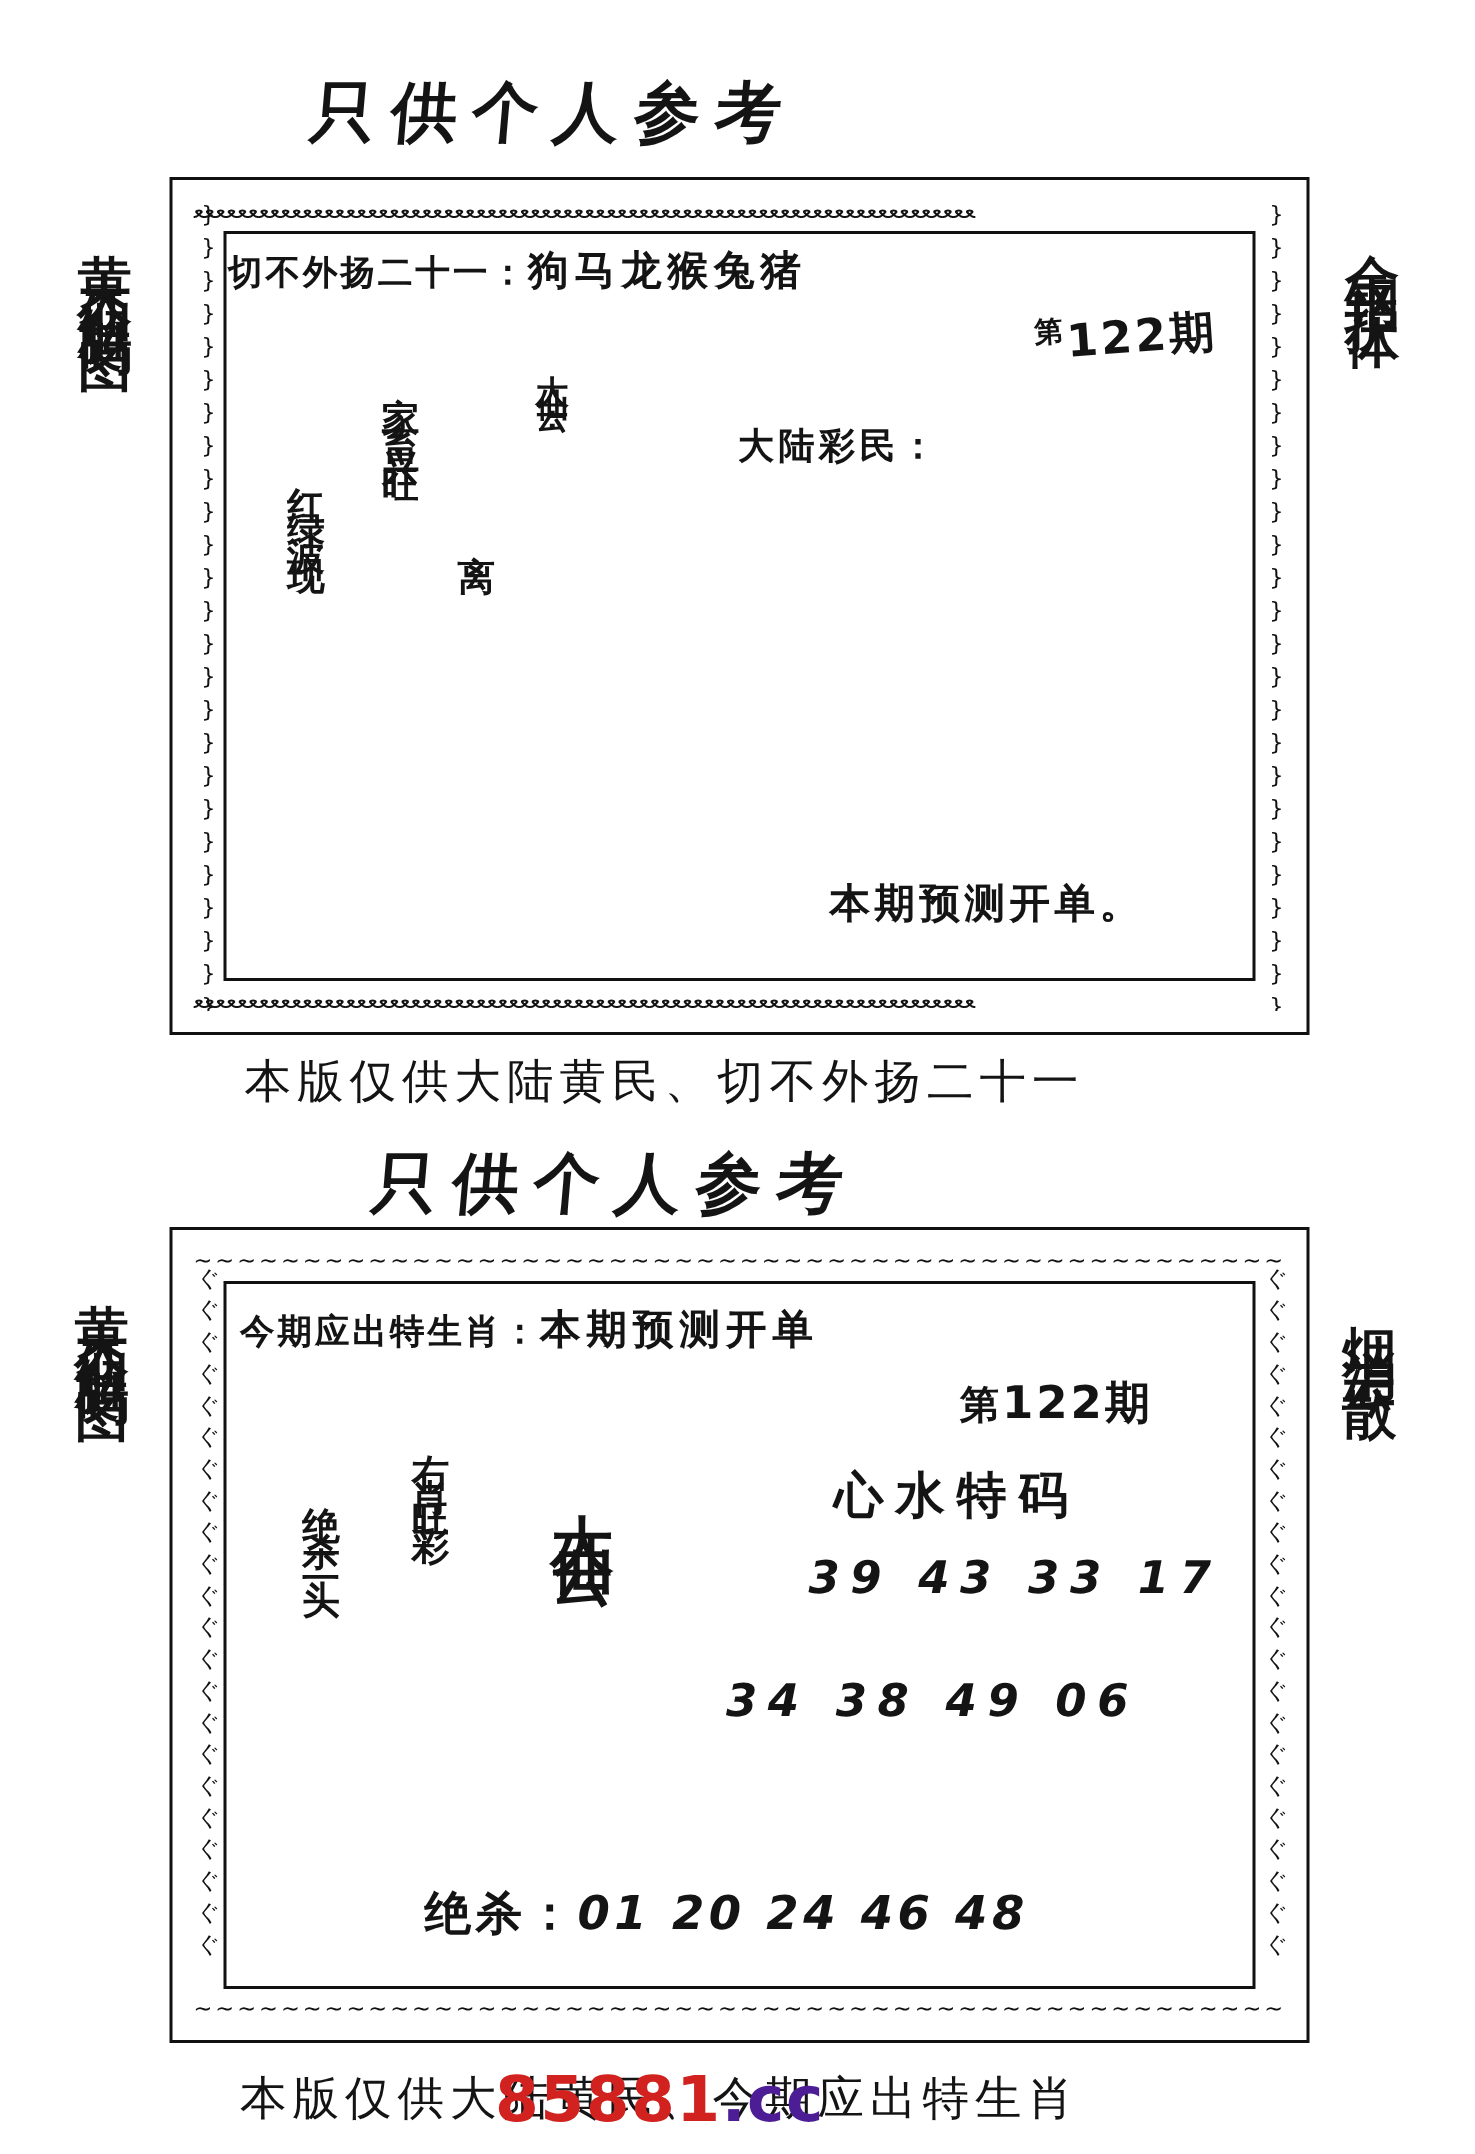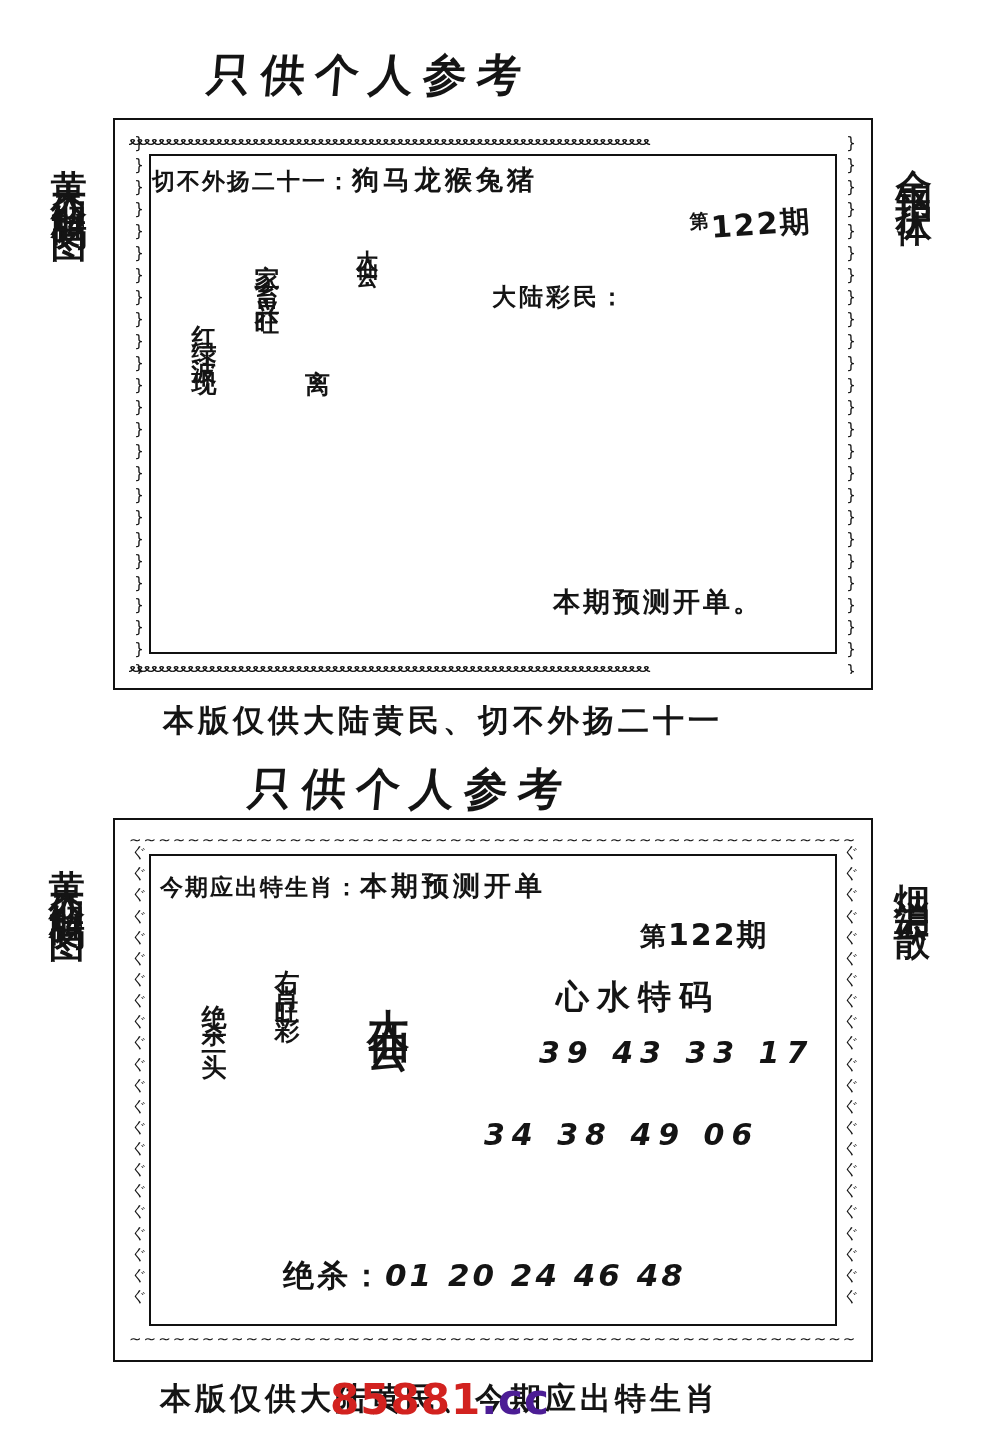--- a/index.html
+++ b/index.html
@@ -84,21 +84,21 @@
     letter-spacing: 12px;
     line-height: 1.05;
     white-space: nowrap;
   }
   .vtitle.thin { font-weight: bold; letter-spacing: 14px; }
 
   
   .footline {
     position: absolute;
     font-size: 31px;
-    font-weight: bold;
+    font-weight: normal;
     letter-spacing: 4px;
     white-space: nowrap;
   }
 
   
   .zodiac-line {
     position: absolute;
     font-size: 23px;
     font-weight: bold;
     letter-spacing: 2px;

